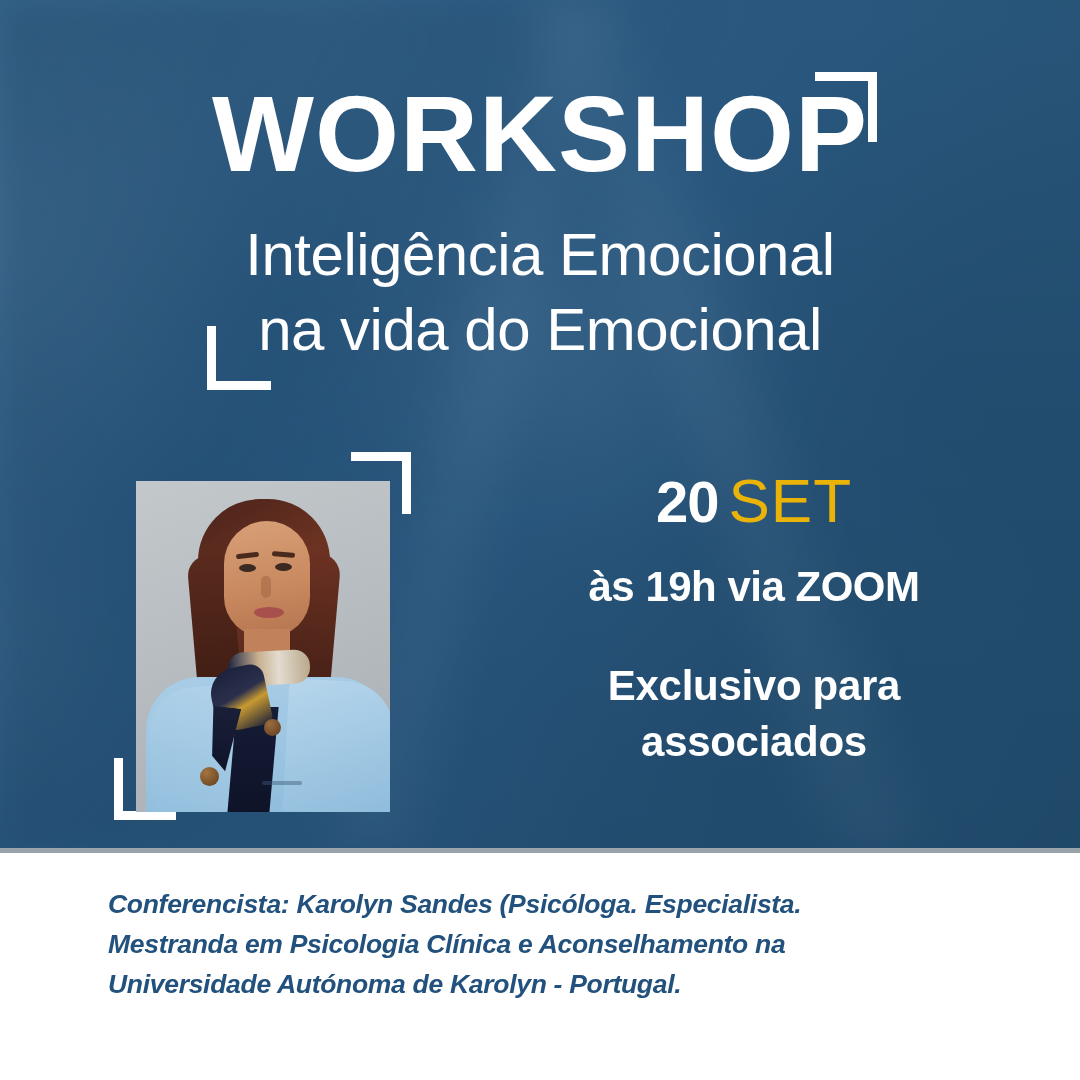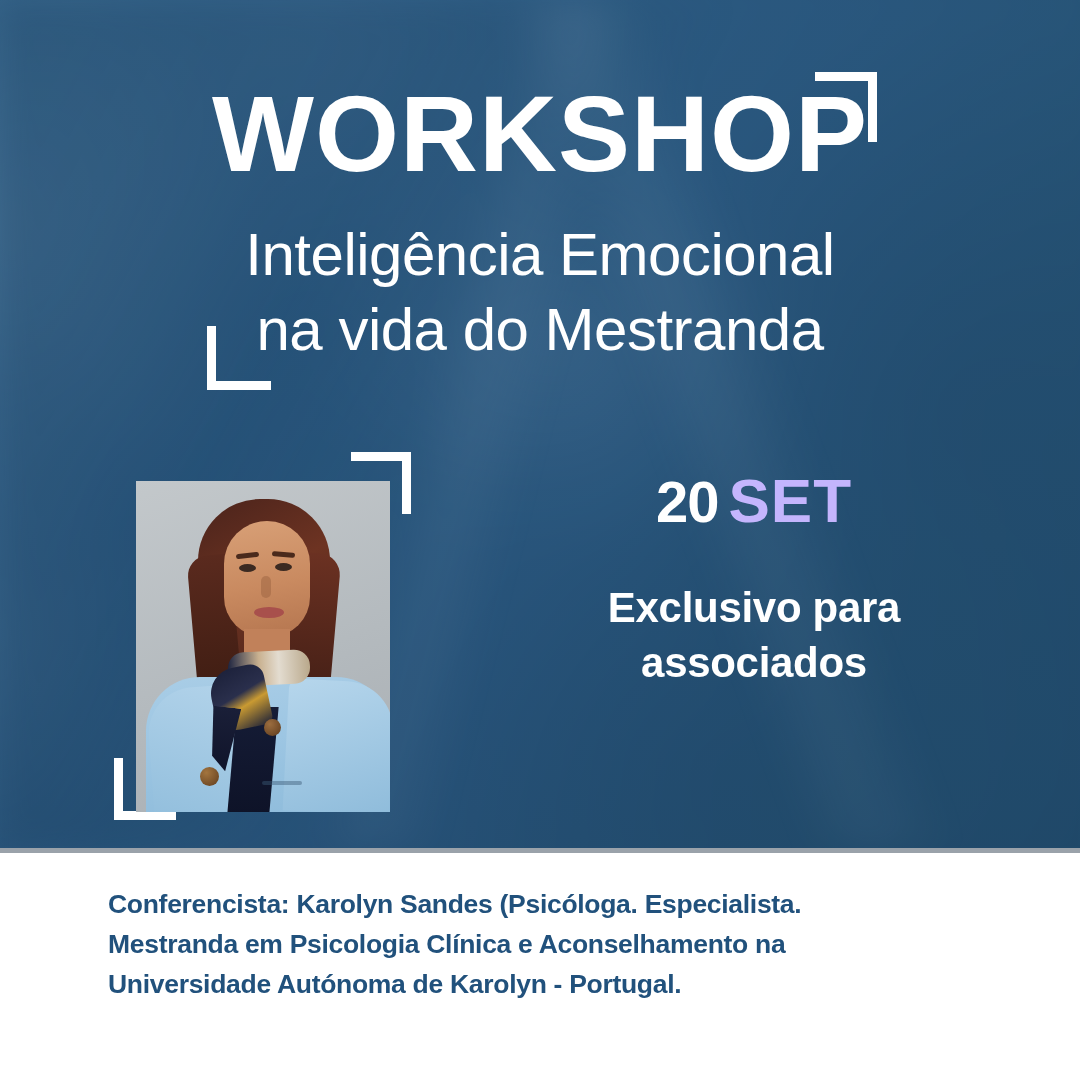--- a/index.html
+++ b/index.html
@@ -167,21 +167,21 @@
   
   .info{
     position:absolute;left:552px;top:470px;width:404px;text-align:center;color:#fff;
   }
   .date-line{font-size:0;margin:0 0 0 0;line-height:1;}
   .date-num{
     font-size:58px;font-weight:700;color:#ffffff;letter-spacing:-1px;
     font-family:"Liberation Sans", sans-serif;
   }
   .date-mon{
-    font-size:62px;font-weight:700;color:#c4b5fd;letter-spacing:1px;margin-left:10px;
+    font-size:62px;font-weight:400;color:#eab308;letter-spacing:1px;margin-left:10px;
     font-family:"Liberation Sans", sans-serif;
   }
   .time-line{
     margin:32px 0 0 0;font-size:42px;font-weight:700;color:#ffffff;letter-spacing:-0.5px;
     font-family:"Liberation Sans", sans-serif;line-height:1.1;
   }
   .excl{
     margin:48px 0 0 0;font-size:42px;font-weight:700;color:#ffffff;line-height:1.32;
     letter-spacing:-0.3px;font-family:"Liberation Sans", sans-serif;
   }
@@ -192,37 +192,37 @@
     position:absolute;left:0;top:848px;width:1080px;height:5px;background:#9aa2aa;
   }
   .footer{
     position:absolute;left:0;top:853px;width:1080px;height:227px;background:#ffffff;
   }
   .footer-text{
     position:absolute;left:108px;top:32px;width:760px;
     font-size:26.5px;font-weight:700;color:#21517c;line-height:1.50;
     letter-spacing:-0.3px;font-family:"Liberation Sans", sans-serif;
   }
-  .footer-text span{display:block;}
+  .footer-text span{display:block;font-style:italic;}
 </style>
 </head>
 <body>
 
 <div class="poster">
 
   <div class="hero">
     <div class="bg-photo"></div>
     <div class="bg-streaks"></div>
     <div class="bg-tint"></div>
 
     <div class="headline">
       <div class="kicker">WORKSHOP</div>
       <div class="subtitle">
         <span>Inteligência Emocional</span>
-        <span class="l2">na vida do Mestranda</span>
+        <span class="l2">na vida do Emocional</span>
       </div>
     </div>
 
     <div class="bracket br-title-tr">
       <i class="h"></i>
       <i class="v"></i>
     </div>
     <div class="bracket br-title-bl">
       <i class="v"></i>
       <i class="h"></i>
@@ -258,20 +258,21 @@
       <div class="ph-scarf-tail"></div>
       <div class="ph-btn1"></div>
       <div class="ph-btn2"></div>
       <div class="ph-pocket"></div>
     </div>
 
     <div class="info">
       <div class="date-line">
         <span class="date-num">20</span><span class="date-mon">SET</span>
       </div>
+      <div class="time-line">às 19h via ZOOM</div>
       <div class="excl">
         <span>Exclusivo para</span>
         <span class="l2">associados</span>
       </div>
     </div>
   </div>
 
   <div class="divider"></div>
 
   <div class="footer">

